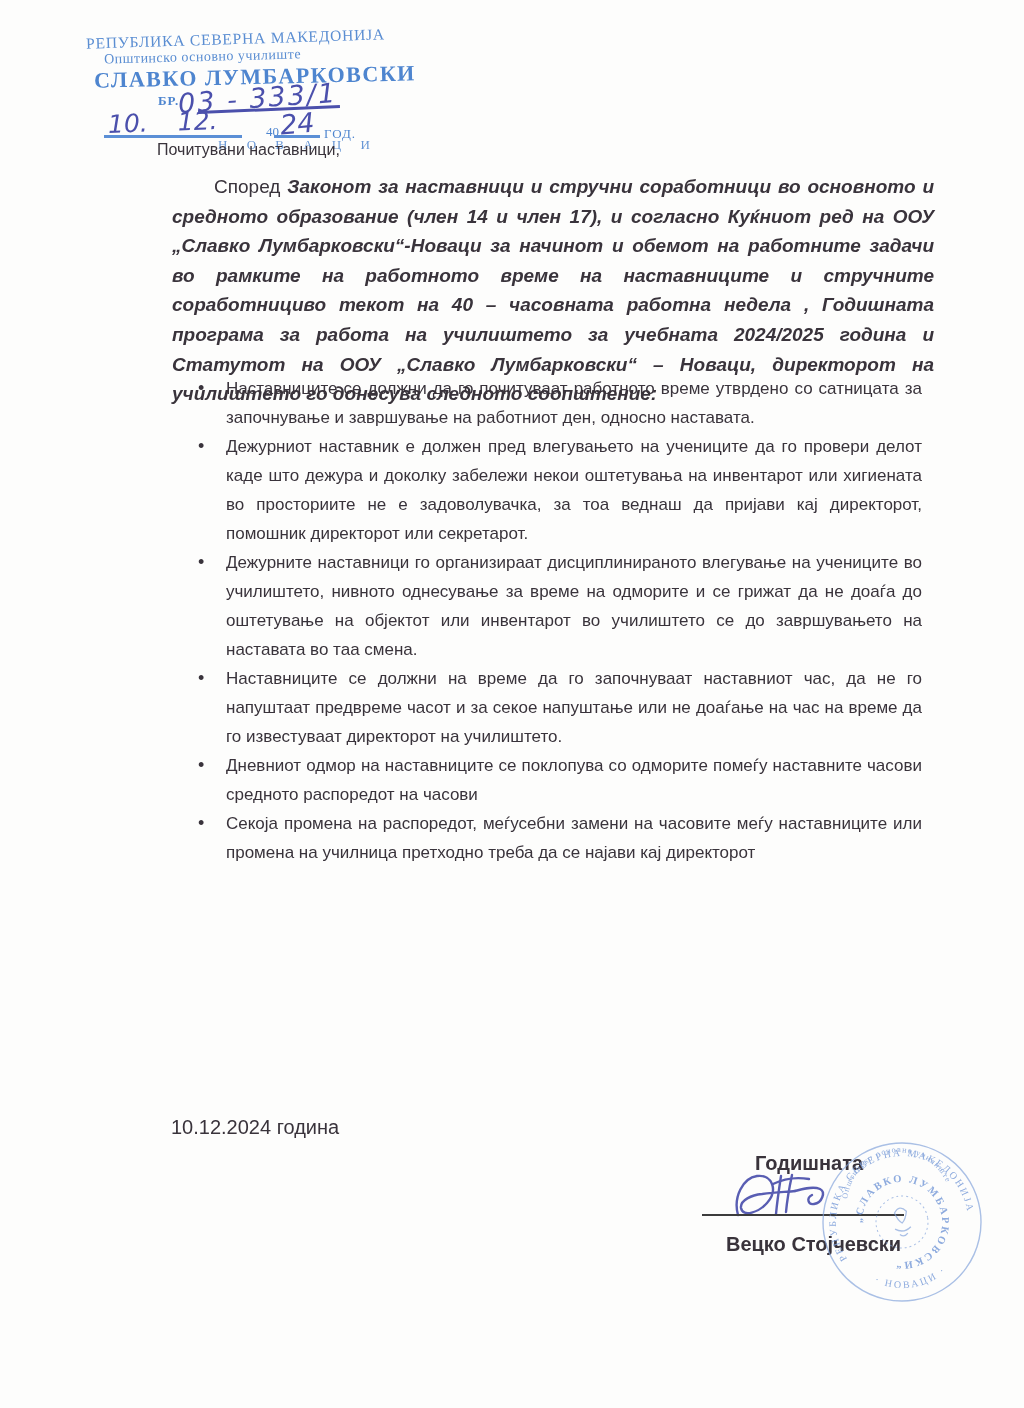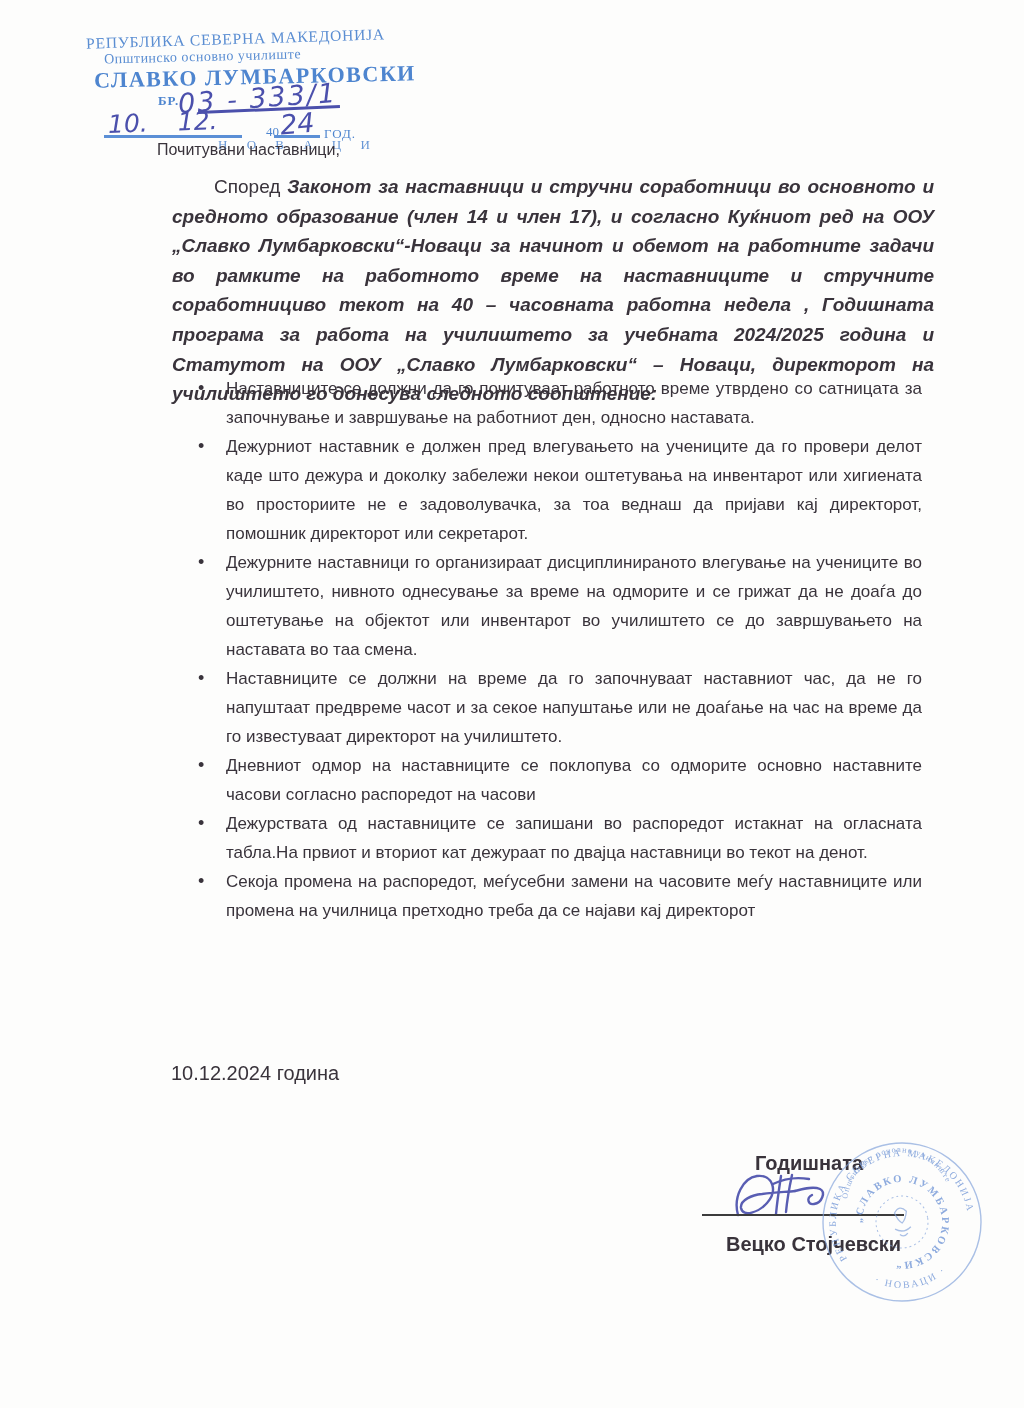--- a/index.html
+++ b/index.html
@@ -40,21 +40,21 @@
   
   .greeting { position:absolute; left:157px; top:141px; font-size:16px; }
   .intro { position:absolute; left:160px; top:172px; width:762px;
            font-size:19px; line-height:29.6px; text-align:justify; text-indent:42px;margin-left:12px; }
   .intro .lead { font-weight:normal; font-style:normal; }
   .intro .rest { font-weight:bold; font-style:italic; }
   .bullets { position:absolute; left:196px; top:374px; width:726px; list-style:none; }
   .bullets li { position:relative; padding-left:30px; font-size:17px; line-height:29px;
                 text-align:justify; }
   .bullets li::before { content:"•"; position:absolute; left:2px; top:0; font-size:18px; }
-  .date-line { position:absolute; left:171px; top:1062px; font-size:20px; }
+  .date-line { position:absolute; left:171px; top:1116px; font-size:20px; }
 
   
   .sig-title { position:absolute; left:755px; top:1152px; font-size:20px; font-weight:bold; }
   .sig-scribble { position:absolute; left:728px; top:1163px; width:116px; height:64px; }
   .sig-line { position:absolute; left:702px; top:1214px; width:202px; height:2px; background:#3c3c3c; }
   .sig-name { position:absolute; left:726px; top:1233px; font-size:20px; font-weight:bold;text-align:right; }
 
   
   .round-stamp { position:absolute; left:818px; top:1138px; width:168px; height:168px;
                  opacity:.88; transform:rotate(-9deg); }
@@ -87,22 +87,21 @@
 
   <div class="greeting">Почитувани наставници,</div>
 
   <p class="intro"><span class="lead">Според</span> <span class="rest">Законот за наставници и стручни соработници во основното и средното образование (член 14 и член 17), и согласно Куќниот ред на ООУ „Славко Лумбарковски“-Новаци за начинот и обемот на работните задачи во рамките на работното време на наставниците и стручните соработнициво текот на 40 – часовната работна недела , Годишната програма за работа на училиштето за учебната 2024/2025 година и Статутот на ООУ „Славко Лумбарковски“ – Новаци, директорот на училиштето го донесува следното соопштение:</span></p>
 
   <ul class="bullets">
     <li>Наставниците се должни да го почитуваат работното време утврдено со сатницата за започнување и завршување на работниот ден, односно наставата.</li>
     <li>Дежурниот наставник е должен пред влегувањето на учениците да го провери делот каде што дежура и доколку забележи некои оштетувања на инвентарот или хигиената во просториите не е задоволувачка, за тоа веднаш да пријави кај директорот, помошник директорот или секретарот.</li>
     <li>Дежурните наставници го организираат дисциплинираното влегување на учениците во училиштето, нивното однесување за време на одморите и се грижат да не доаѓа до оштетување на објектот или инвентарот во училиштето се до завршувањето на наставата во таа смена.</li>
     <li>Наставниците се должни на време да го започнуваат наставниот час, да не го напуштаат предвреме часот и за секое напуштање или не доаѓање на час на време да го известуваат директорот на училиштето.</li>
-    <li>Дневниот одмор на наставниците се поклопува со одморите основно наставните часови согласно распоредот на часови</li>
-    <li>Дежурствата од наставниците се запишани во распоредот истакнат на огласната табла.На првиот и вториот кат дежураат по двајца наставници во текот на денот.</li>
+    <li>Дневниот одмор на наставниците се поклопува со одморите помеѓу наставните часови средното распоредот на часови</li>
     <li>Секоја промена на распоредот, меѓусебни замени на часовите меѓу наставниците или промена на училница претходно треба да се најави кај директорот</li>
   </ul>
 
   <div class="date-line">10.12.2024 година</div>
 
   <div class="sig-title">Годишната</div>
 
   <svg class="sig-scribble" viewBox="0 0 116 64">
     <g fill="none" stroke="#4b50ac" stroke-width="2.4" stroke-linecap="round" opacity="0.92">
       <path d="M10,52 C5,34 15,15 29,13 C45,11 50,28 39,40 C31,49 15,55 13,45 C12,37 24,32 34,31 C49,29 59,29 67,28"></path>

